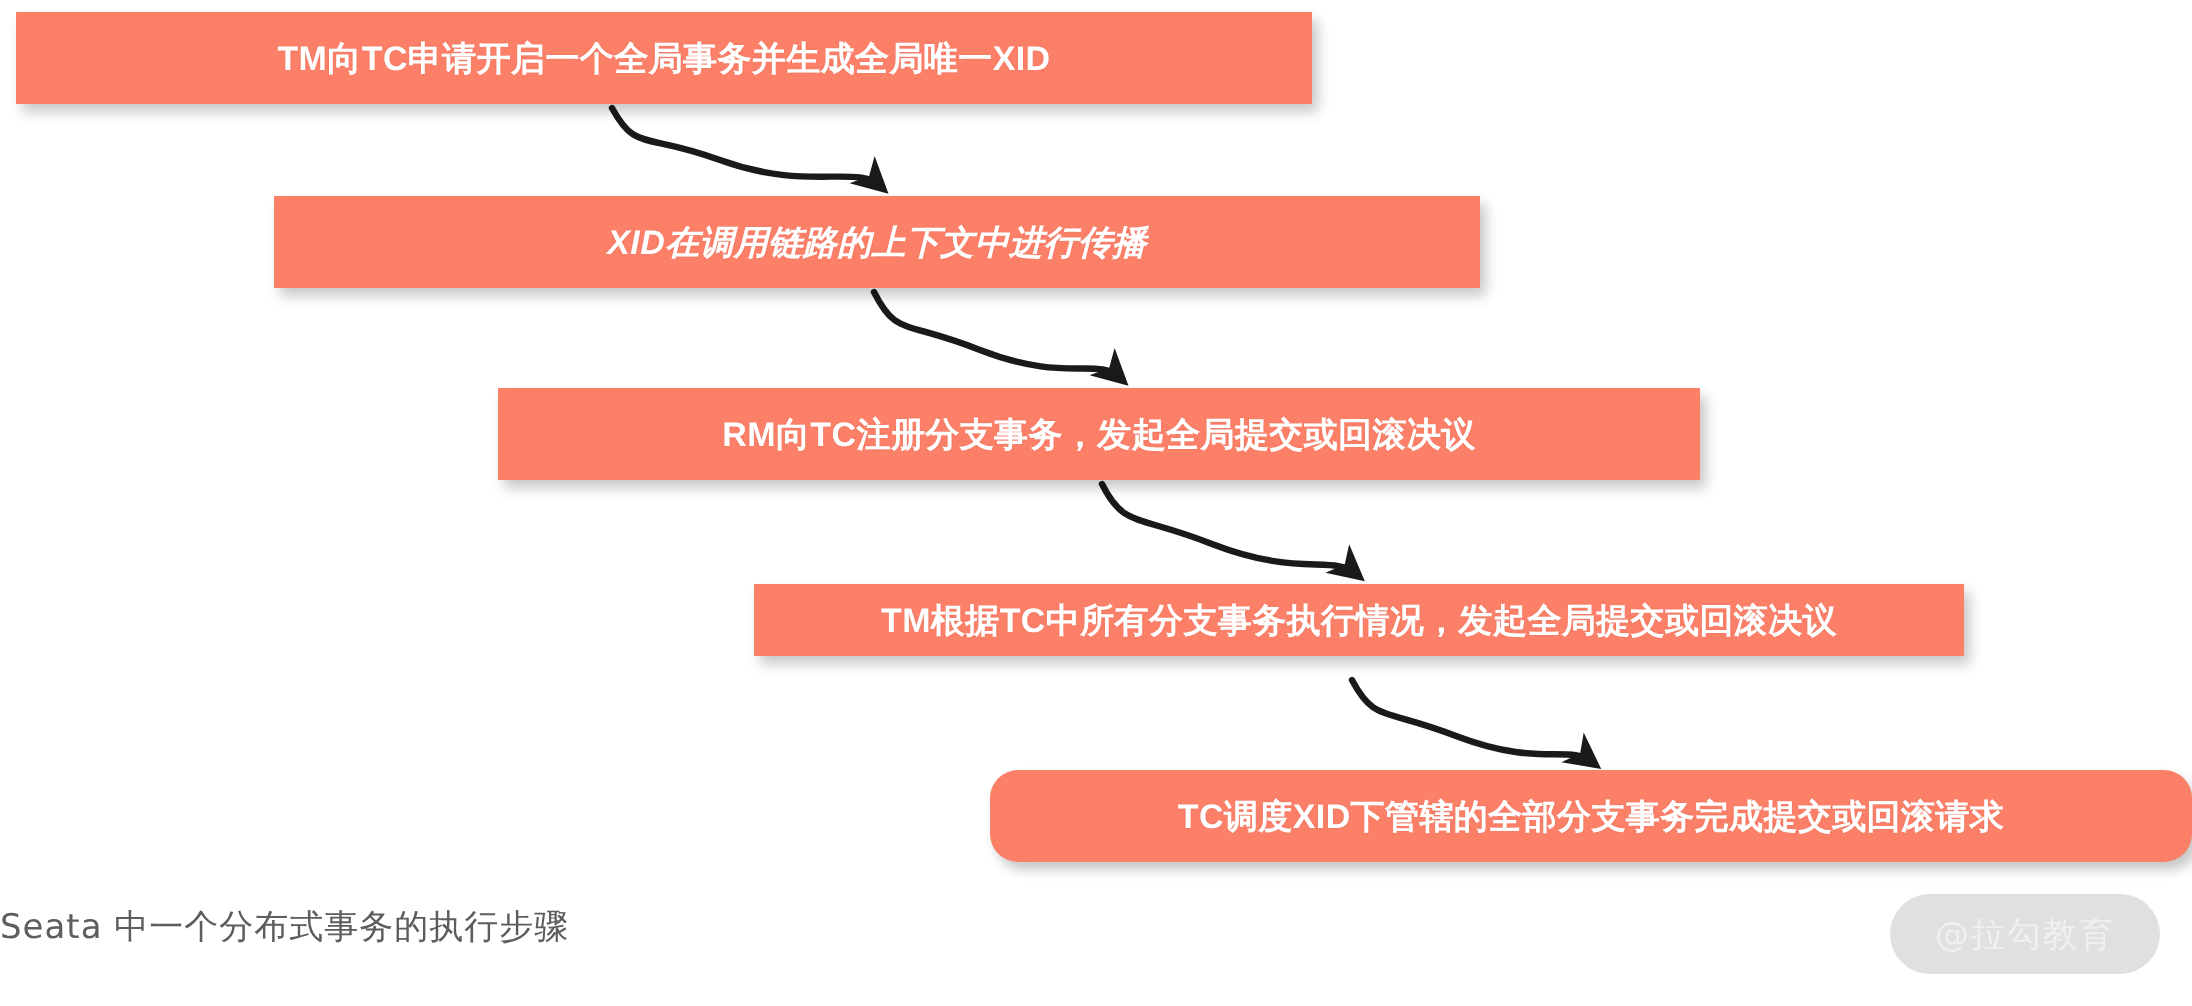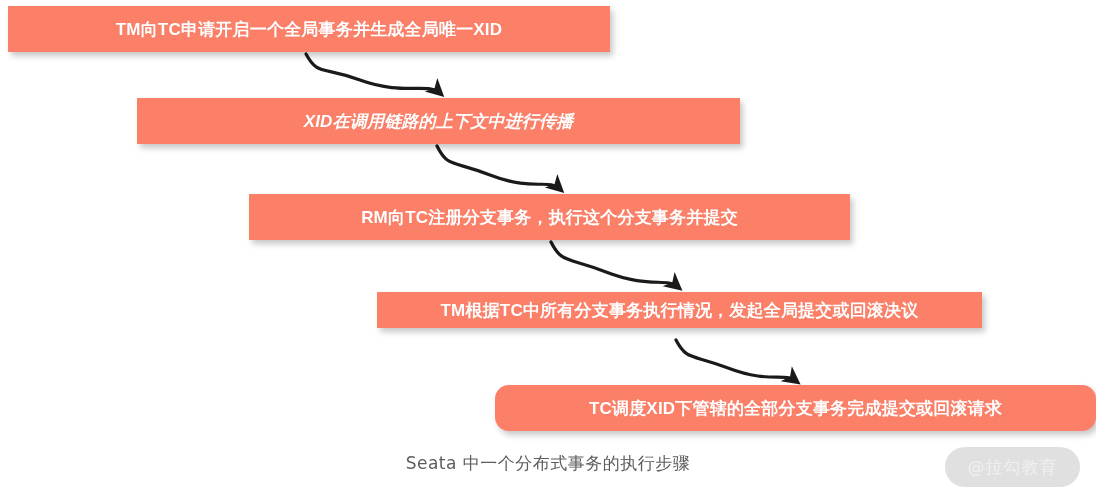--- a/index.html
+++ b/index.html
@@ -31,41 +31,40 @@
     letter-spacing: 0.2px;
     white-space: nowrap;
     box-shadow: 3px 4px 6px rgba(0,0,0,0.22);
     text-shadow: 0 0 1px rgba(0,0,0,0.08);
   }
   .flow-box .box-label {
     display: block;
     line-height: 1;
   }
   
-  #box-1 { left: 8px;   top: 6px;   width: 602px; height: 46px; }
+  #box-1 { left: 8px;   top: 6px;   width: 648px; height: 46px; }
   #box-2 { left: 137px; top: 98px;  width: 603px; height: 46px; font-style: italic; }
   #box-3 { left: 249px; top: 194px; width: 601px; height: 46px; }
   #box-4 { left: 377px; top: 292px; width: 605px; height: 36px; }
   #box-5 { left: 495px; top: 385px; width: 601px; height: 46px; border-radius: 14px; }
 
   #arrow-layer {
     position: absolute;
     left: 0;
     top: 0;
     width: 1096px;
     height: 503px;
     pointer-events: none;
   }
 
   #caption {
     position: absolute;
     left: 0;
     top: 452px;
     width: 1096px;
-    text-align: center;
     color: #5d5d5d;
     font-size: 17px;
     font-family: "DejaVu Sans", "Liberation Sans", sans-serif;
     letter-spacing: 0.5px;
   }
 
   #watermark {
     position: absolute;
     left: 945px;
     top: 447px;
@@ -105,21 +104,21 @@
 
   <div class="flow-box" id="box-1">
     <span class="box-label">TM向TC申请开启一个全局事务并生成全局唯一XID</span>
   </div>
 
   <div class="flow-box" id="box-2">
     <span class="box-label">XID在调用链路的上下文中进行传播</span>
   </div>
 
   <div class="flow-box" id="box-3">
-    <span class="box-label">RM向TC注册分支事务，执行这个分支事务并提交</span>
+    <span class="box-label">RM向TC注册分支事务，发起全局提交或回滚决议</span>
   </div>
 
   <div class="flow-box" id="box-4">
     <span class="box-label">TM根据TC中所有分支事务执行情况，发起全局提交或回滚决议</span>
   </div>
 
   <div class="flow-box" id="box-5">
     <span class="box-label">TC调度XID下管辖的全部分支事务完成提交或回滚请求</span>
   </div>
 

